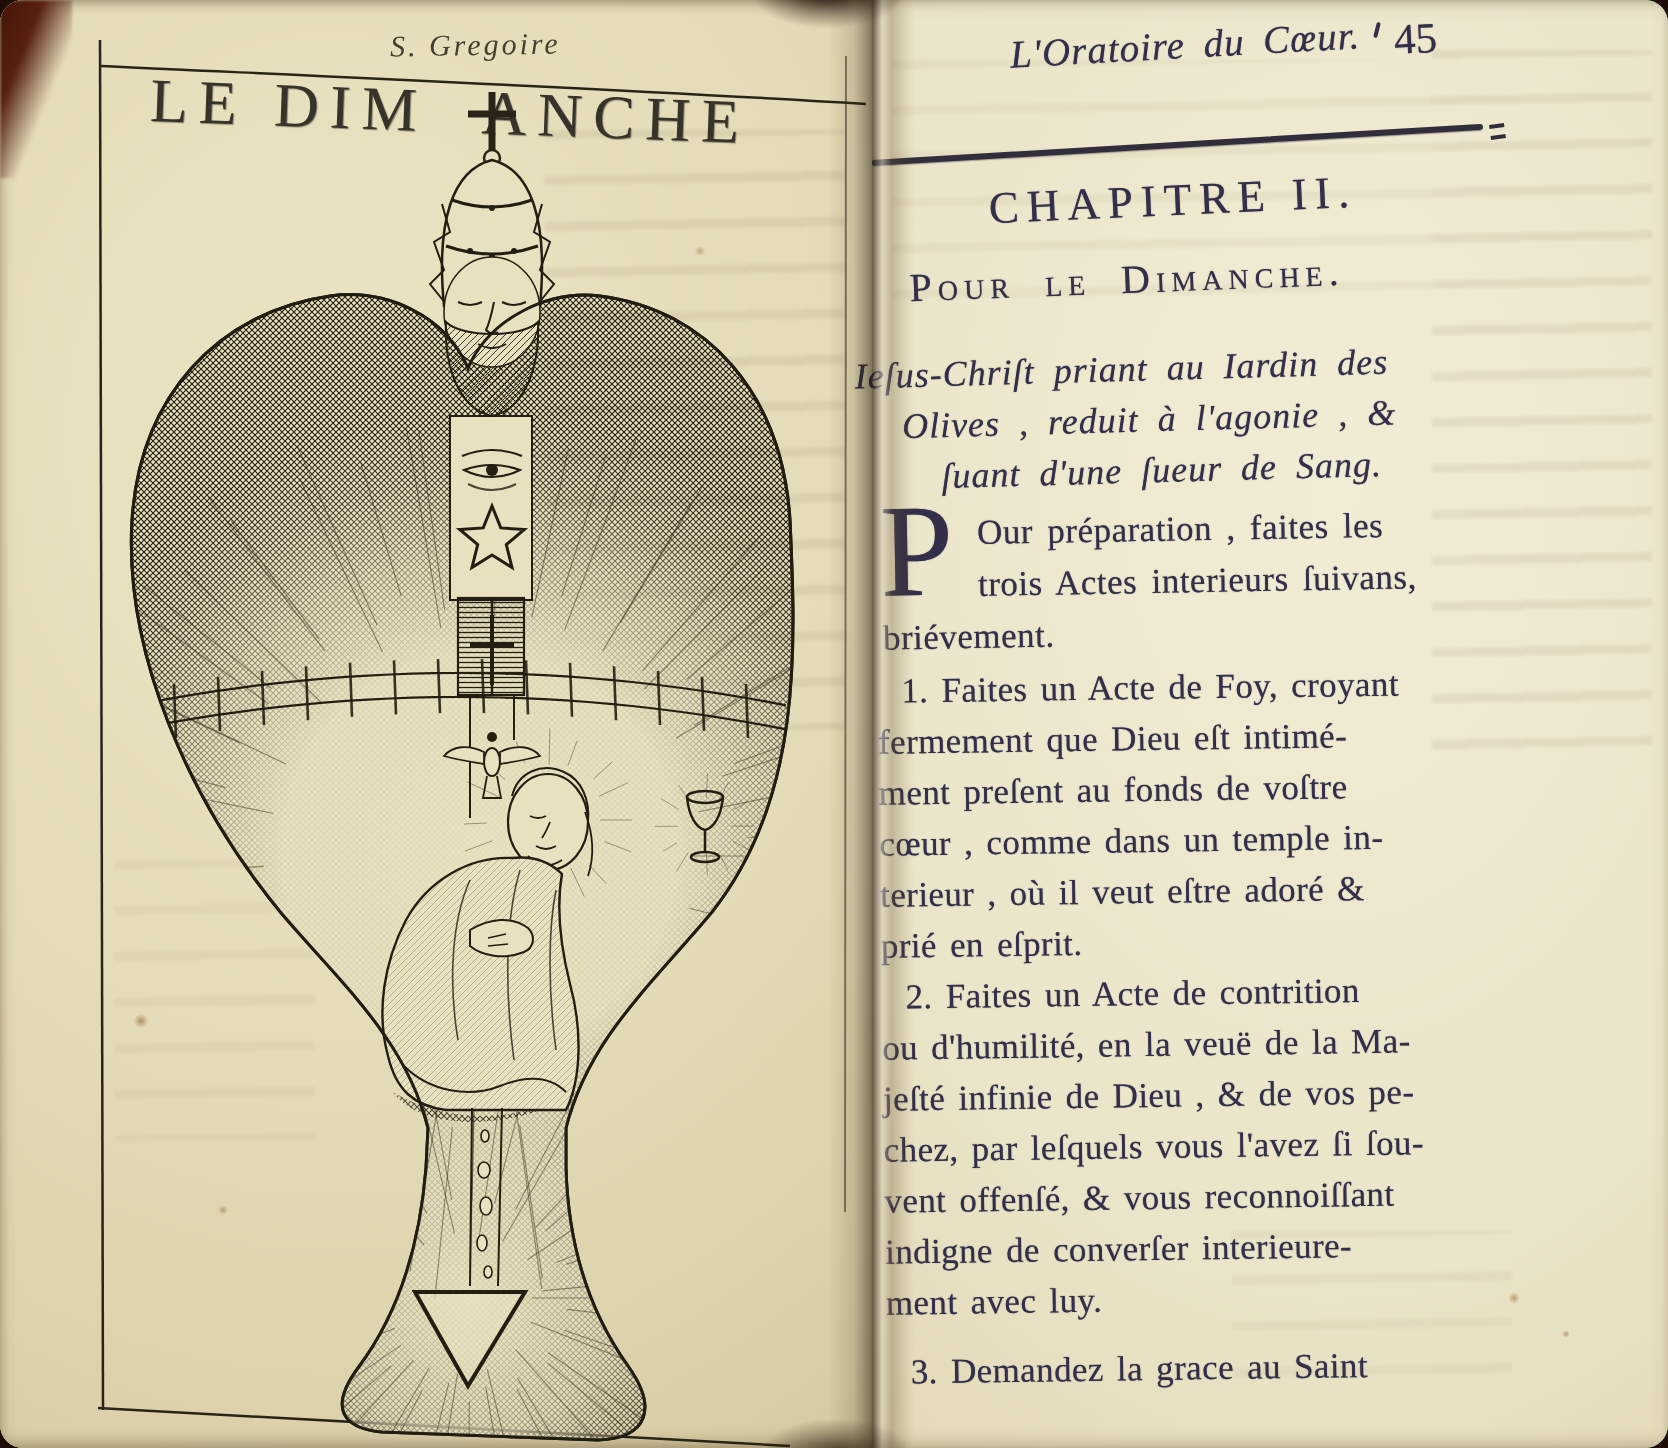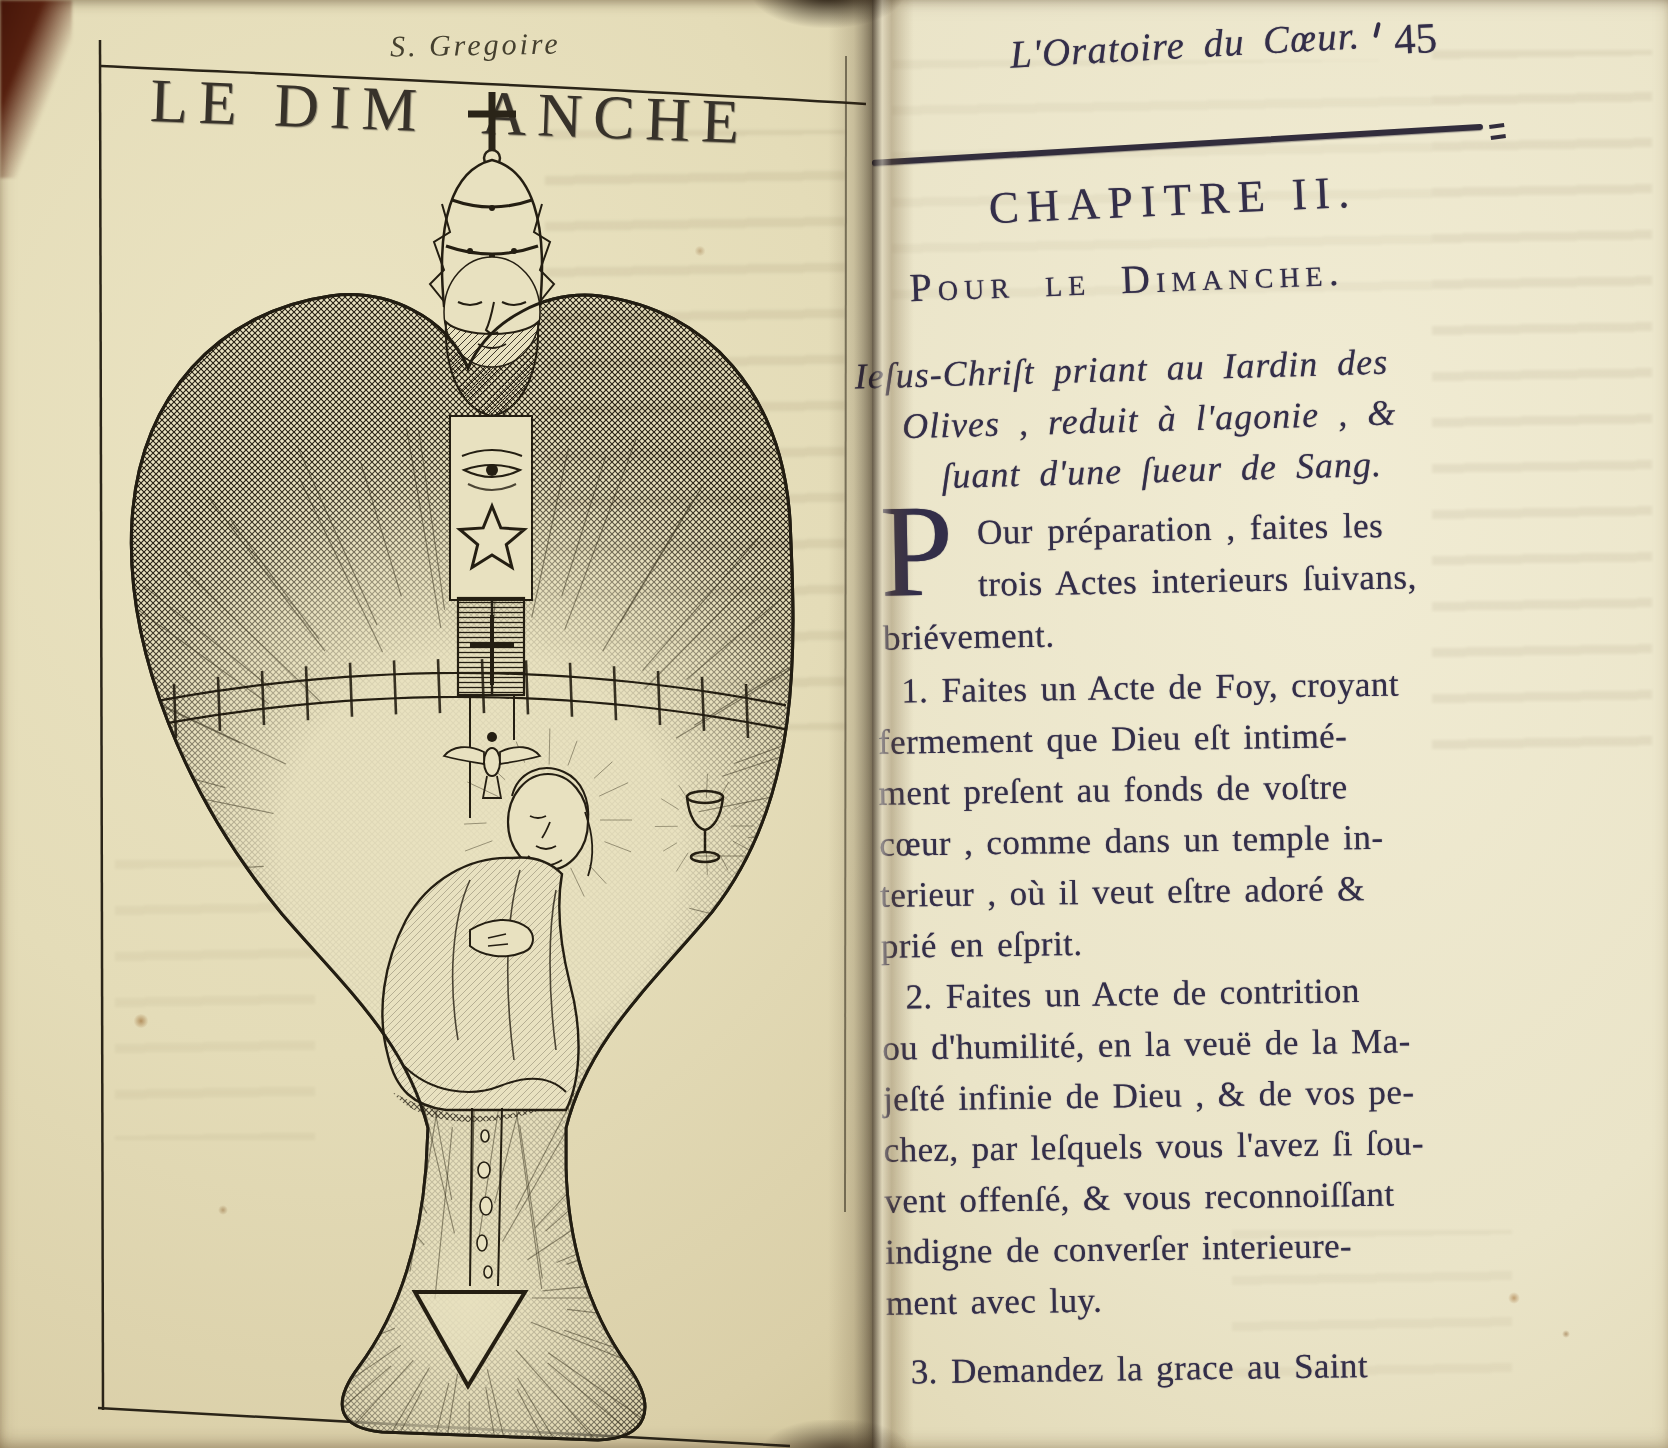--- a/index.html
+++ b/index.html
@@ -1,17 +1,17 @@
 <!DOCTYPE html>
 <html><head>
 <meta charset="utf-8">
 <style>
   html,body{margin:0;padding:0;background:#1e0d06;}
   .photo{position:relative;width:1668px;height:1448px;overflow:hidden;background:#86efac;
-         font-family:"Liberation Serif","DejaVu Serif",serif;}
+         font-family:"Liberation Serif","DejaVu Serif",serif;border-radius:23px;}
   .page{position:absolute;top:0;height:1448px;z-index:0;}
   .page.left{left:0;width:872px;
     background:radial-gradient(130% 95% at 38% 30%, #ebe4c3 0%, #e4dcb8 45%, #dacfa8 78%, #cdc193 100%);
     box-shadow:inset 0 9px 14px -8px rgba(70,45,20,.55), inset 0 -12px 18px -10px rgba(70,45,20,.45), inset 10px 0 18px -12px rgba(90,60,25,.35);}
   .page.right{left:872px;width:796px;
     background:radial-gradient(125% 100% at 58% 34%, #f1ecd4 0%, #eae4c8 55%, #ded4ae 92%, #d3c79e 100%);
     box-shadow:inset 16px 0 28px -12px rgba(60,38,15,.5), inset 0 7px 12px -8px rgba(70,45,20,.4), inset -8px -10px 18px -12px rgba(100,70,30,.35);}
   .gutter{position:absolute;left:828px;top:0;width:86px;height:1448px;z-index:6;
     background:linear-gradient(90deg, rgba(62,42,18,0) 0%, rgba(62,42,18,.16) 30%, rgba(33,20,8,.40) 47%, rgba(28,17,7,.48) 52%, rgba(244,237,210,.5) 63%, rgba(110,85,45,.26) 74%, rgba(110,85,45,0) 100%);}
   .cover-tl{position:absolute;left:0;top:0;width:72px;height:178px;z-index:5;filter:blur(1.5px);

